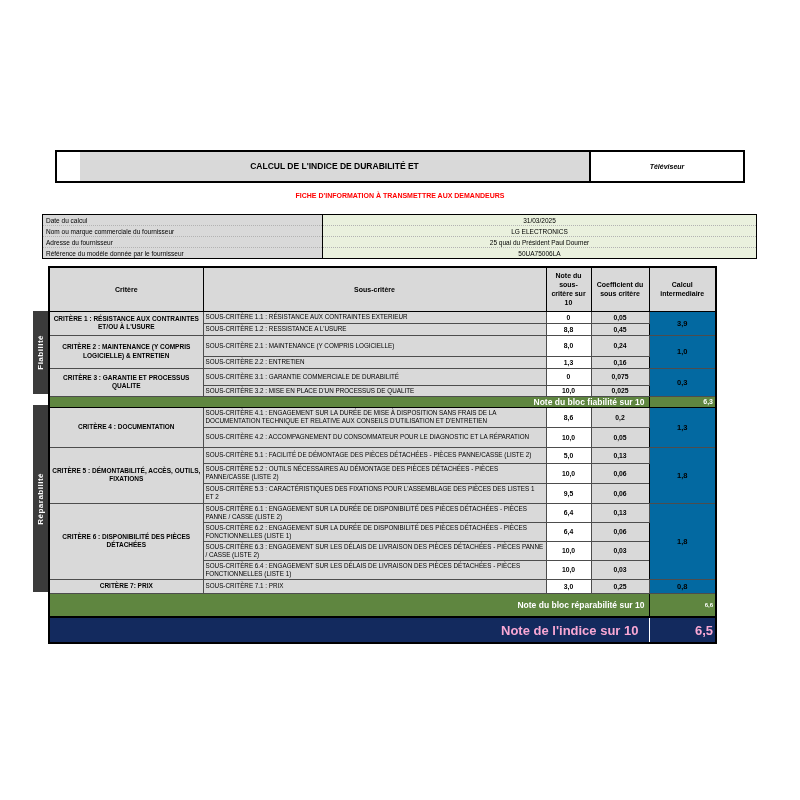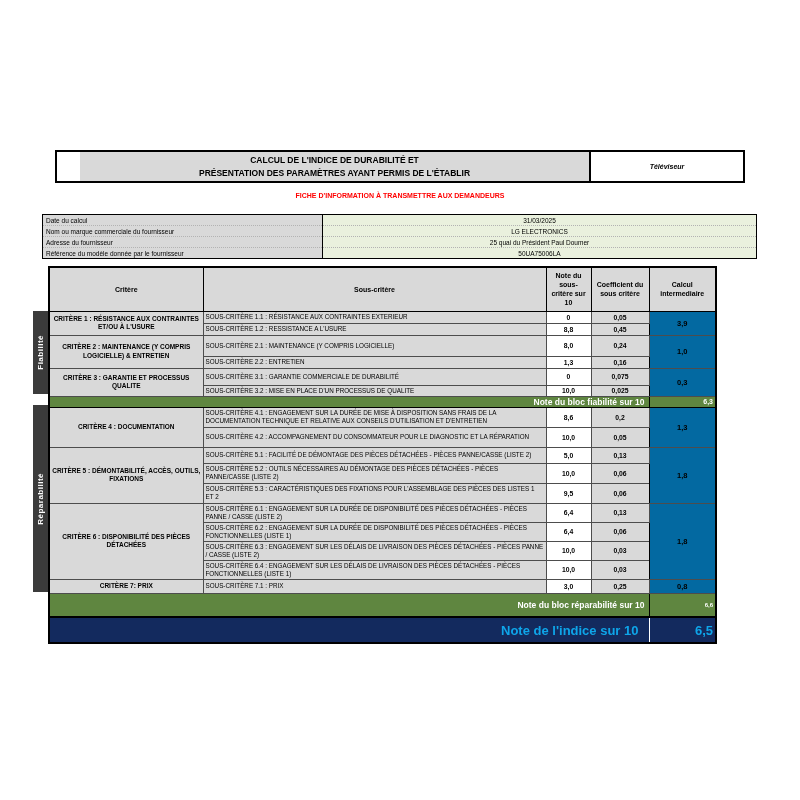--- a/index.html
+++ b/index.html
@@ -48,34 +48,33 @@
   td.coef{background:#d9d9d9;font-weight:bold;font-size:6.8px;text-align:center;vertical-align:middle;}
   td.calc{background:#0369a1;font-weight:bold;font-size:7.5px;text-align:center;
           vertical-align:middle;border-left:1.5px solid #000;}
   tr.gt td{border-top:1.5px solid #000;}
 
   tr.block-row td{background:#5f8640;color:#fff;font-weight:bold;border:1px solid #000;text-align:right;}
   td.block-label{text-align:right;font-size:8.5px;padding-right:4px;}
   td.block-value-f{text-align:center;font-size:7px;}
   td.block-value-r{text-align:right;font-size:6px;padding-right:2px;}
 
-  tr.index-row td{background:#132a5e;color:#0ea5e9;font-weight:bold;border:none;
+  tr.index-row td{background:#132a5e;color:#f9a8d4;font-weight:bold;border:none;
                   border-top:2px solid #000;}
   td.index-label{text-align:right;font-size:13px;padding-right:10px;}
   td.index-value{text-align:right;font-size:13px;border-left:1px solid #fff !important;}
 </style>
 </head>
 <body>
 
 <div class="page">
 
   <div class="title-box">
     <div class="title-main">
       <div>CALCUL DE L'INDICE DE DURABILITÉ ET</div>
-      <div>PRÉSENTATION DES PARAMÈTRES AYANT PERMIS DE L'ÉTABLIR</div>
     </div>
     <div class="title-product">Téléviseur</div>
   </div>
 
   <div class="notice">FICHE D'INFORMATION À TRANSMETTRE AUX DEMANDEURS</div>
 
   <table class="info-table">
     <tbody>
         <tr>
       <td class="info-label">Date du calcul</td>

